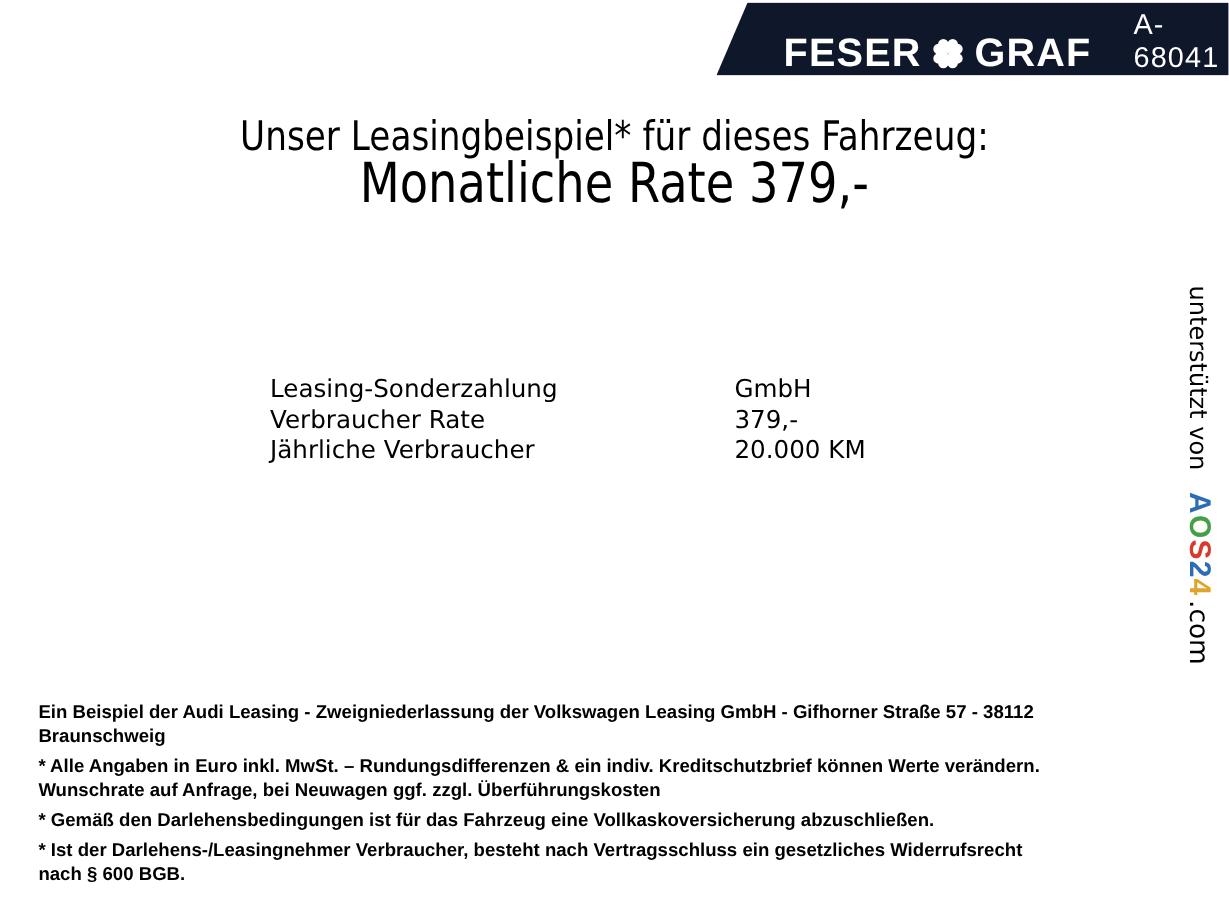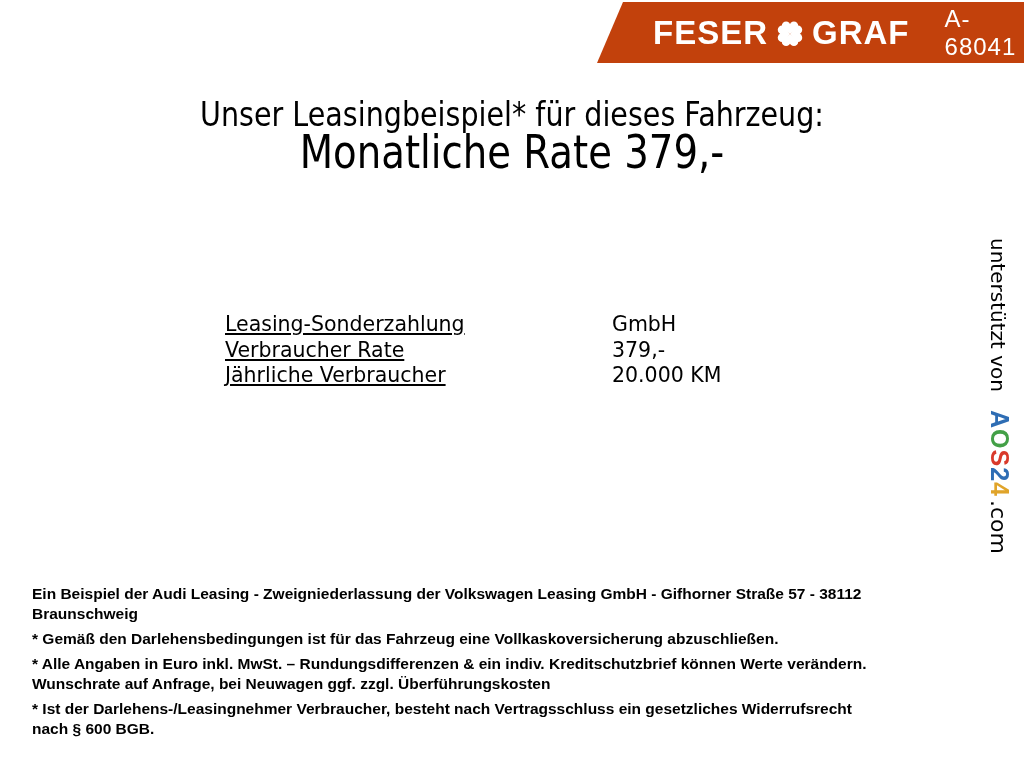--- a/index.html
+++ b/index.html
@@ -18,42 +18,42 @@
 
   
   .headline1{position:absolute;top:96px;left:0;width:1024px;text-align:center;
              font-size:34px;line-height:36px;transform:scaleX(0.84);transform-origin:50% 50%;}
   .headline2{position:absolute;top:126px;left:0;width:1024px;text-align:center;
              font-size:46px;line-height:52px;transform:scaleX(0.84);transform-origin:50% 50%;}
 
   
   .lease-table{position:absolute;top:312px;left:225px;font-size:20.5px;}
   .lease-row{display:flex;line-height:25.5px;}
-  .lease-label{width:387px;text-decoration:underline;}
+  .lease-label{width:387px;}
   .lease-value{}
 
   
   .side-credit{position:absolute;top:238px;right:10px;height:300px;
                writing-mode:vertical-rl;text-orientation:sideways;
                font-size:20px;white-space:nowrap;}
   .aos-logo{font-family:"Liberation Sans",sans-serif;font-weight:bold;font-size:25px;
             margin-inline-start:12px;letter-spacing:1px;}
   .aos-com{font-size:22px;margin-inline-start:3px;}
 
   
   .footnotes{position:absolute;top:584px;left:32px;width:960px;text-align:left;
              font-family:"Liberation Sans",sans-serif;font-weight:bold;font-size:15.5px;}
   .footnotes p{margin:0 0 5px 0;line-height:20px;white-space:pre-line;}
 </style>
 </head>
 <body>
 
 <div id="canvas">
 
-  <div class="banner" style="background: #c2410c;">
+  <div class="banner" style="background: #0f172a; align-items: flex-end;">
     <div class="brand">
       <span>FESER</span>
       <svg class="clover" viewBox="0 0 40 40">
         <g fill="#ffffff">
           <g transform="rotate(0,20,21)">
             <circle cx="14.8" cy="10.5" r="5.8"></circle>
               <circle cx="25.2" cy="10.5" r="5.8"></circle>
             <path d="M9.6,12.5 L20,21 L30.4,12.5 L20,8 Z"></path>
           </g>
           <g transform="rotate(90,20,21)">
@@ -97,20 +97,20 @@
     </div>
   </div>
 
   <div class="side-credit">
     <span>unterstützt von </span><span class="aos-logo"><span style="color: rgb(46, 109, 180);">A</span><span style="color: rgb(67, 160, 71);">O</span><span style="color: rgb(217, 58, 43);">S</span><span style="color: rgb(46, 109, 180);">2</span><span style="color: rgb(224, 164, 42);">4</span></span><span class="aos-com">.com</span>
   </div>
 
   <div class="footnotes">
     <p>Ein Beispiel der Audi Leasing - Zweigniederlassung der Volkswagen Leasing GmbH - Gifhorner Straße 57 - 38112
 Braunschweig</p>
-    <p>* Gemäß den Darlehensbedingungen ist für das Fahrzeug eine Vollkaskoversicherung abzuschließen.</p>
     <p>* Alle Angaben in Euro inkl. MwSt. – Rundungsdifferenzen &amp; ein indiv. Kreditschutzbrief können Werte verändern.
 Wunschrate auf Anfrage, bei Neuwagen ggf. zzgl. Überführungskosten</p>
+    <p>* Gemäß den Darlehensbedingungen ist für das Fahrzeug eine Vollkaskoversicherung abzuschließen.</p>
     <p>* Ist der Darlehens-/Leasingnehmer Verbraucher, besteht nach Vertragsschluss ein gesetzliches Widerrufsrecht
 nach § 600 BGB.</p>
   </div>
 
 </div>
 
 </body></html>

